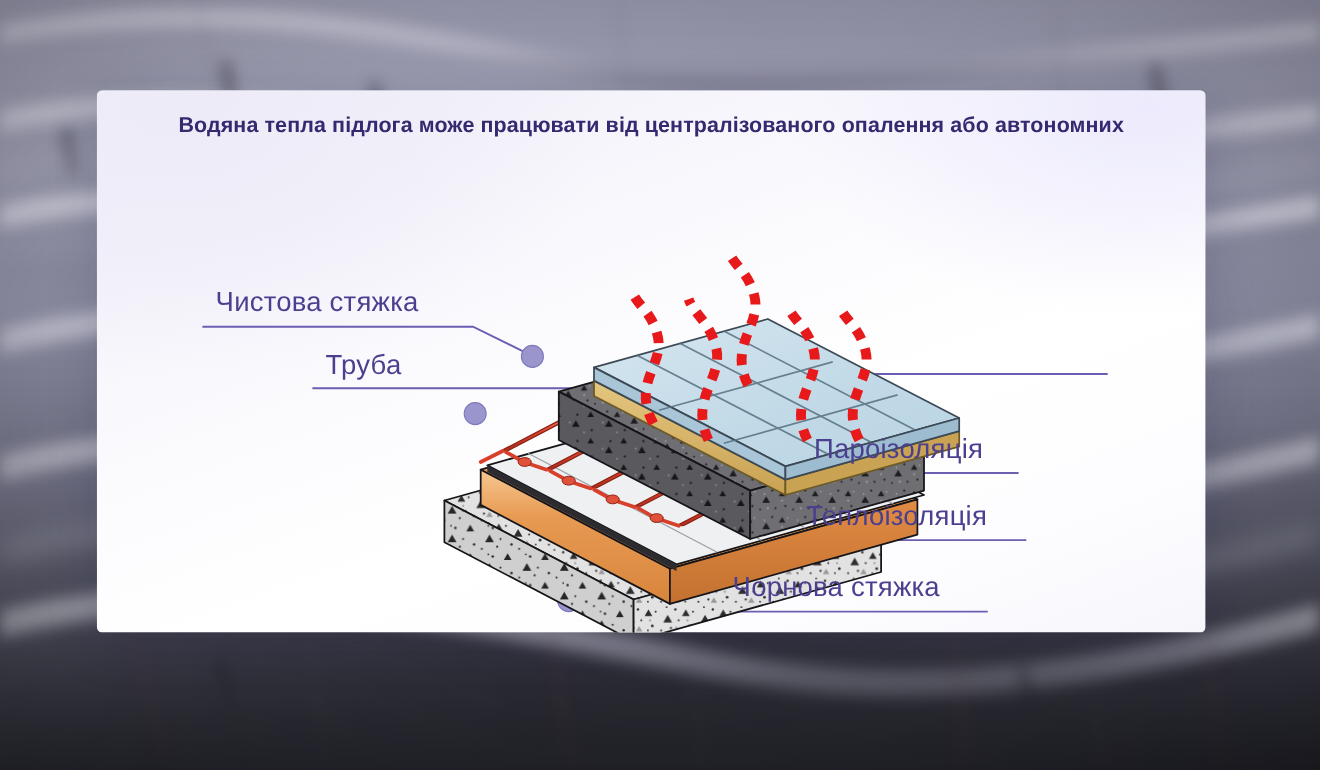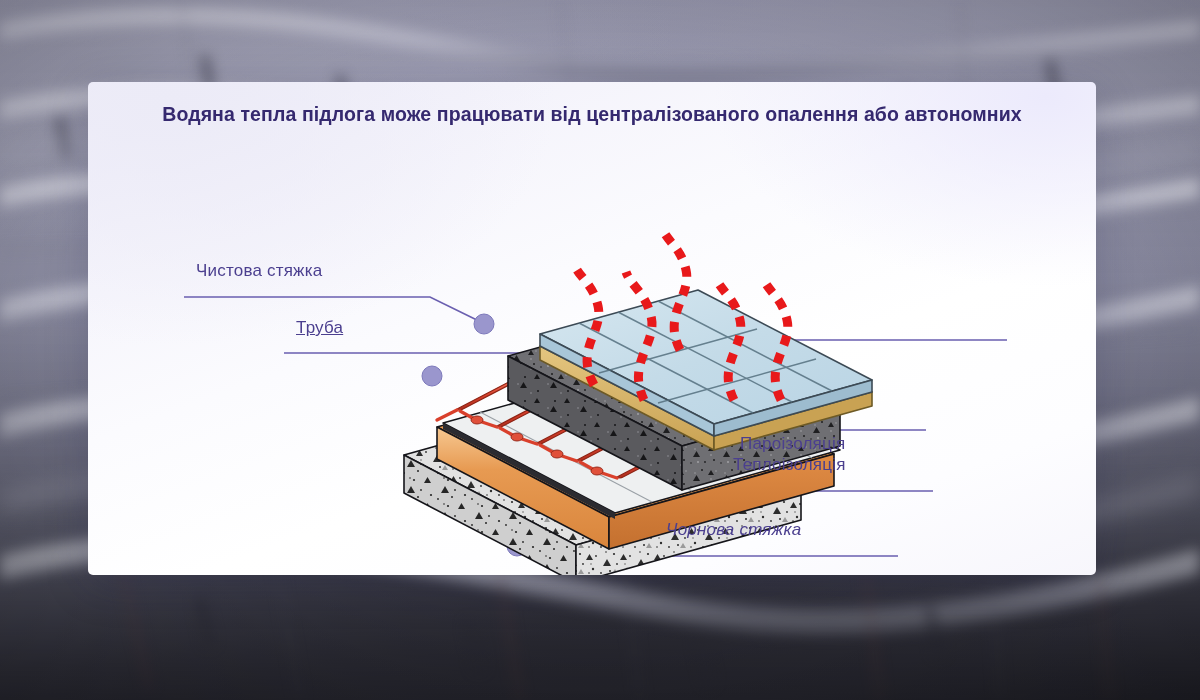--- a/index.html
+++ b/index.html
@@ -53,21 +53,21 @@
     position:absolute; left:54px; top:18px; width:900px;
     text-align:center;
     font-size:19.5px; font-weight:bold; line-height:1.52;
     color:#35296f; letter-spacing:.1px;
   }
   #heading .l2 { display:block; }
 
   
   .lbl {
     position:absolute;
-    font-size:17px; color:#4b3f8f; white-space:nowrap;
+    font-size:25px; color:#4b3f8f; white-space:nowrap;
     letter-spacing:.2px;
   }
   .lbl.r { text-align:left; }
 
   
   #leaders { position:absolute; left:0; top:0; width:1008px; height:507px; }
 
   
   #diagram { position:absolute; left:0; top:0; width:1008px; height:507px; }
 </style>
@@ -392,22 +392,22 @@
         <path d="M556,318 C 538,280 570,262 563,234 C 557,210 543,204 538,190"></path>
         <path d="M592,268 C 574,232 604,214 598,188 C 593,166 580,160 575,148"></path>
         <path d="M646,318 C 628,282 658,264 652,238 C 647,216 634,210 629,198"></path>
         <path d="M693,318 C 675,282 705,264 699,238 C 694,216 681,210 676,198"></path>
       </g>
     </g>
   </svg>
 
   <div class="lbl" style="left:108px; top:179px;">Чистова стяжка</div>
 
-  <div class="lbl" style="left:208px; top:236px;text-decoration:underline;">Труба</div>
-
-
-  <div class="lbl r" style="left:652px; top:312px;margin-top:40px;">Пароізоляція</div>
+  <div class="lbl" style="left:208px; top:236px;">Труба</div>
+
+
+  <div class="lbl r" style="left:652px; top:312px;">Пароізоляція</div>
 
   <div class="lbl r" style="left:645px; top:373px;text-align:center;">Теплоізоляція</div>
 
-  <div class="lbl r" style="left:578px; top:438px;font-style:italic;">Чорнова стяжка</div>
+  <div class="lbl r" style="left:578px; top:438px;">Чорнова стяжка</div>
 
 </div>
 
 </body></html>

